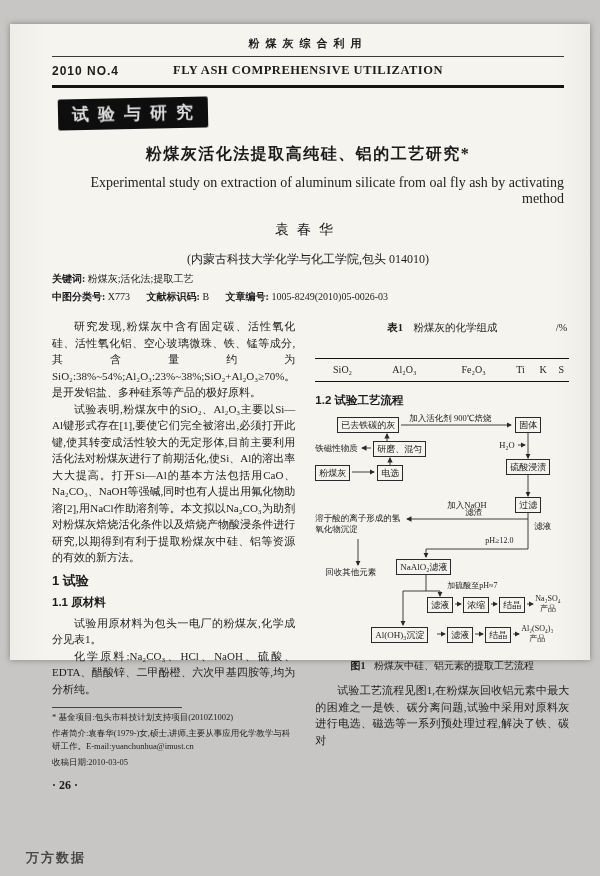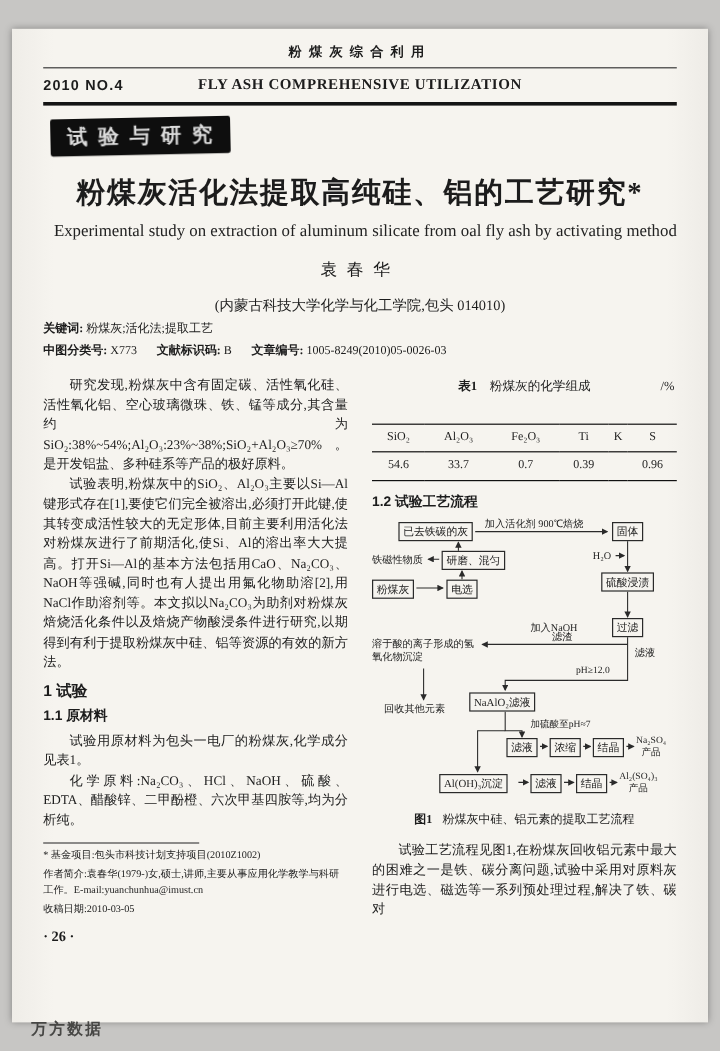--- a/index.html
+++ b/index.html
@@ -5,43 +5,43 @@
   * { margin:0; padding:0; box-sizing:border-box; }
   html,body { width:600px; height:876px; }
   body {
     font-family:"Liberation Serif", serif;
     background:#c7c6c4;
     position:relative;
     color:#1c1c1c;
     overflow:hidden;
   }
   .page {
-    position:absolute; left:10px; top:24px; width:580px; height:828px;
+    position:absolute; left:10px; top:24px; width:580px; height:636px;
     background:linear-gradient(90deg,#efede8 0%, #f6f4ef 6%, #f6f4ef 94%, #eeece7 100%);
     box-shadow:0 0 6px rgba(0,0,0,.35);
-    padding:12px 26px 0 26px;
+    padding:12px 26px 0 42px;
   }
   
   .jcn { text-align:center; font-size:11px; font-weight:bold; letter-spacing:6px; }
   .hline-thin { border-top:1px solid #3a3a3a; margin-top:5px; }
   .hrow { position:relative; height:20px; margin-top:4px; }
   .issue { position:absolute; left:0; top:3px; font-size:12px; font-weight:bold;
            font-family:"Liberation Sans",sans-serif; letter-spacing:1px; }
   .jen { text-align:center; font-size:12.5px; font-weight:bold; letter-spacing:.5px; padding-top:2px; }
   .hline-thick { border-top:3px solid #141414; margin-top:4px; }
   
   .stamp-wrap { margin:10px 0 0 6px; height:30px; }
   .stamp {
     display:inline-block; background:#0e0e0e; color:#ddd;
     font-size:17px; font-weight:bold; letter-spacing:9px;
     padding:4px 6px 4px 14px; transform:rotate(-1.2deg);
     filter:blur(.5px); border-radius:2px;
   }
   
-  .title { text-align:center; font-size:24px; font-weight:bold; letter-spacing:1.5px; margin-top:16px; }
+  .title { text-align:center; font-size:16px; font-weight:bold; letter-spacing:1.5px; margin-top:16px; }
   .subtitle { text-align:right; font-size:14px; margin-top:10px; color:#222; }
   .author { text-align:center; font-size:14px; letter-spacing:8px; margin-top:14px; }
   .affil { text-align:center; font-size:12px; margin-top:12px; }
   
   .abstract { margin-top:12px; font-size:10px; line-height:15.5px; text-align:justify; }
   .abstract b, .kw b, .meta b { font-weight:bold; }
   .kw { font-size:10px; margin-top:4px; }
   .meta { font-size:10px; margin-top:4px; }
   .meta span.v { margin-right:14px; }
   
@@ -136,28 +136,20 @@
       </div>
       <table class="tbl">
         <tbody>
             <tr class="hd">
           <td>SiO₂</td>
           <td>Al₂O₃</td>
           <td>Fe₂O₃</td>
           <td>Ti</td>
           <td>K</td>
           <td>S</td>
-        </tr>
-        <tr>
-          <td>54.6</td>
-          <td>33.7</td>
-          <td>0.7</td>
-          <td>0.39</td>
-          <td></td>
-          <td>0.96</td>
         </tr>
       </tbody>
         </table>
 
       <div class="h2" style="margin-top:10px;">1.2  试验工艺流程</div>
 
       <div class="fc">
         <svg width="254" height="238" viewBox="0 0 254 238">
           <defs>
             <marker id="ah" markerWidth="6" markerHeight="6" refX="5" refY="3" orient="auto">

